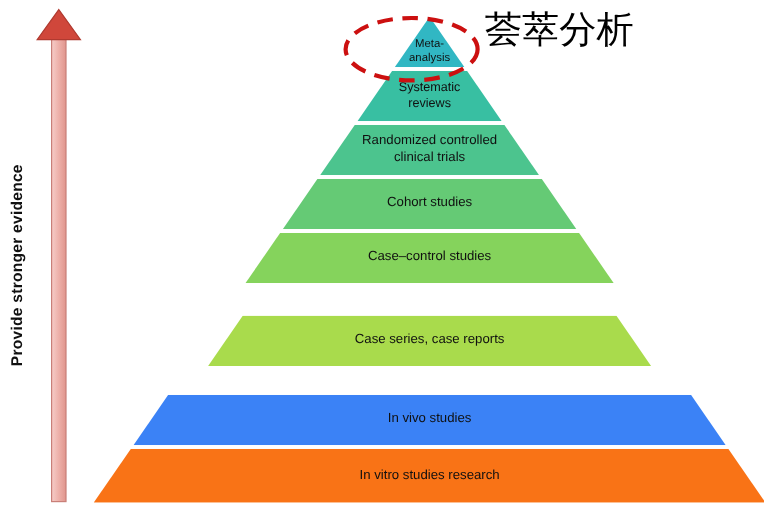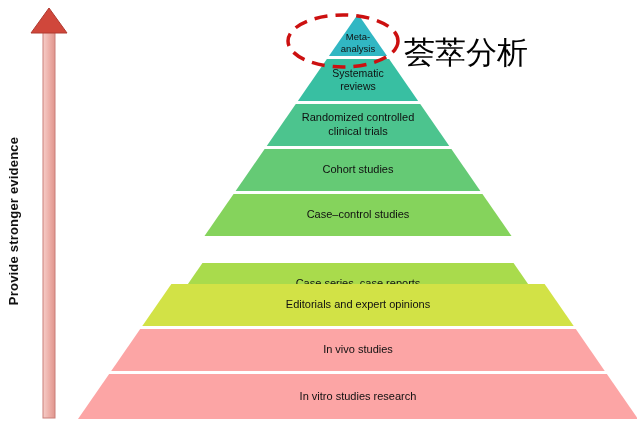--- a/index.html
+++ b/index.html
@@ -75,21 +75,21 @@
     left: 283px;
     top: 11px;
     width: 120px;
     height: 60px;
     z-index: 5;
     pointer-events: none;
   }
   .cjk-label {
     position: absolute;
     left: 404px;
-    top: 32px;
+    top: 4px;
     font-size: 31px;
     color: #000000;
     z-index: 6;
     font-family: "DejaVu Sans", sans-serif;
     white-space: nowrap;
   }
 </style>
 </head>
 <body>
 
@@ -113,23 +113,22 @@
   <div class="pyramid">
     <div class="band b0" style="background: rgb(49, 183, 195);">Meta-
 analysis</div>
     <div class="band b1" style="background: rgb(56, 191, 162);">Systematic
 reviews</div>
     <div class="band b2" style="background: rgb(76, 196, 142);">Randomized controlled
 clinical trials</div>
     <div class="band b3" style="background: rgb(101, 202, 117);">Cohort studies</div>
     <div class="band b4" style="background: rgb(133, 211, 92);">Case–control studies</div>
     <div class="band b5" style="background: rgb(169, 219, 76);">Case series, case reports</div>
-    <div class="band b6" style="background: rgb(210, 226, 70);">Editorials and expert opinions</div>
-    <div class="band b7" style="background: #fca5a5;">In vivo studies</div>
-    <div class="band b8" style="background: #fca5a5;">In vitro studies research</div>
+    <div class="band b7" style="background: #3b82f6;">In vivo studies</div>
+    <div class="band b8" style="background: #f97316;">In vitro studies research</div>
   </div>
 
   <svg class="highlight-ellipse" viewBox="0 0 120 60">
     <ellipse cx="60" cy="30" rx="55" ry="26" fill="none" stroke="#cc1010" stroke-width="3.5" stroke-dasharray="13 8"></ellipse>
   </svg>
 
   <div class="cjk-label">荟萃分析</div>
 
 </div>
 

